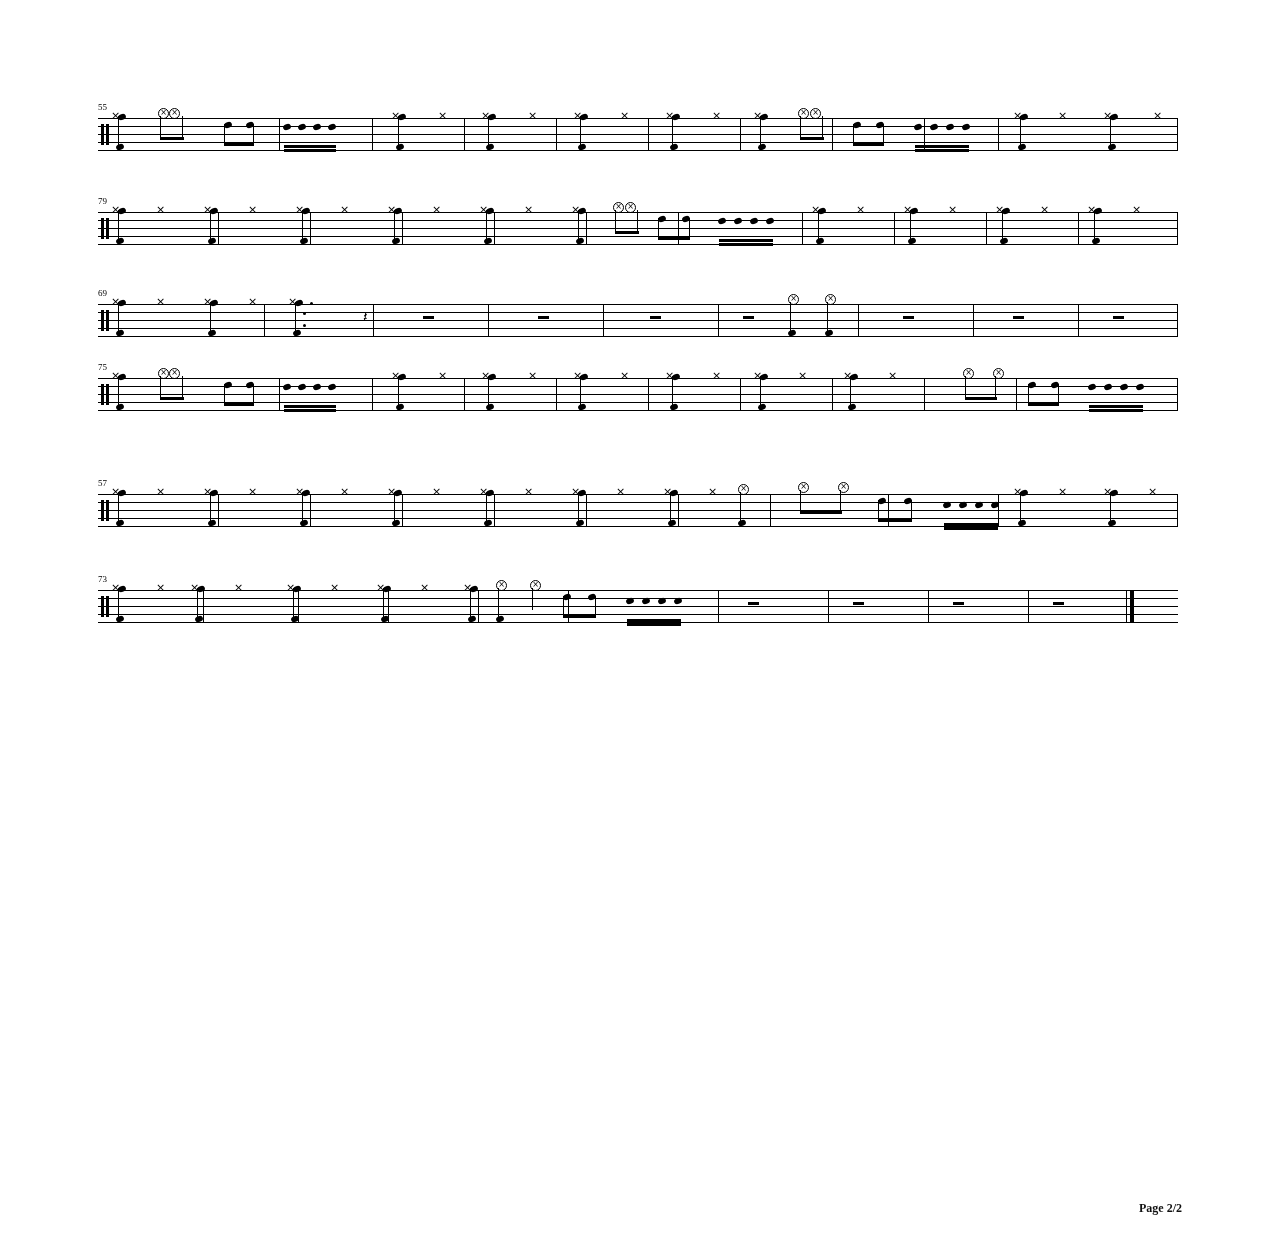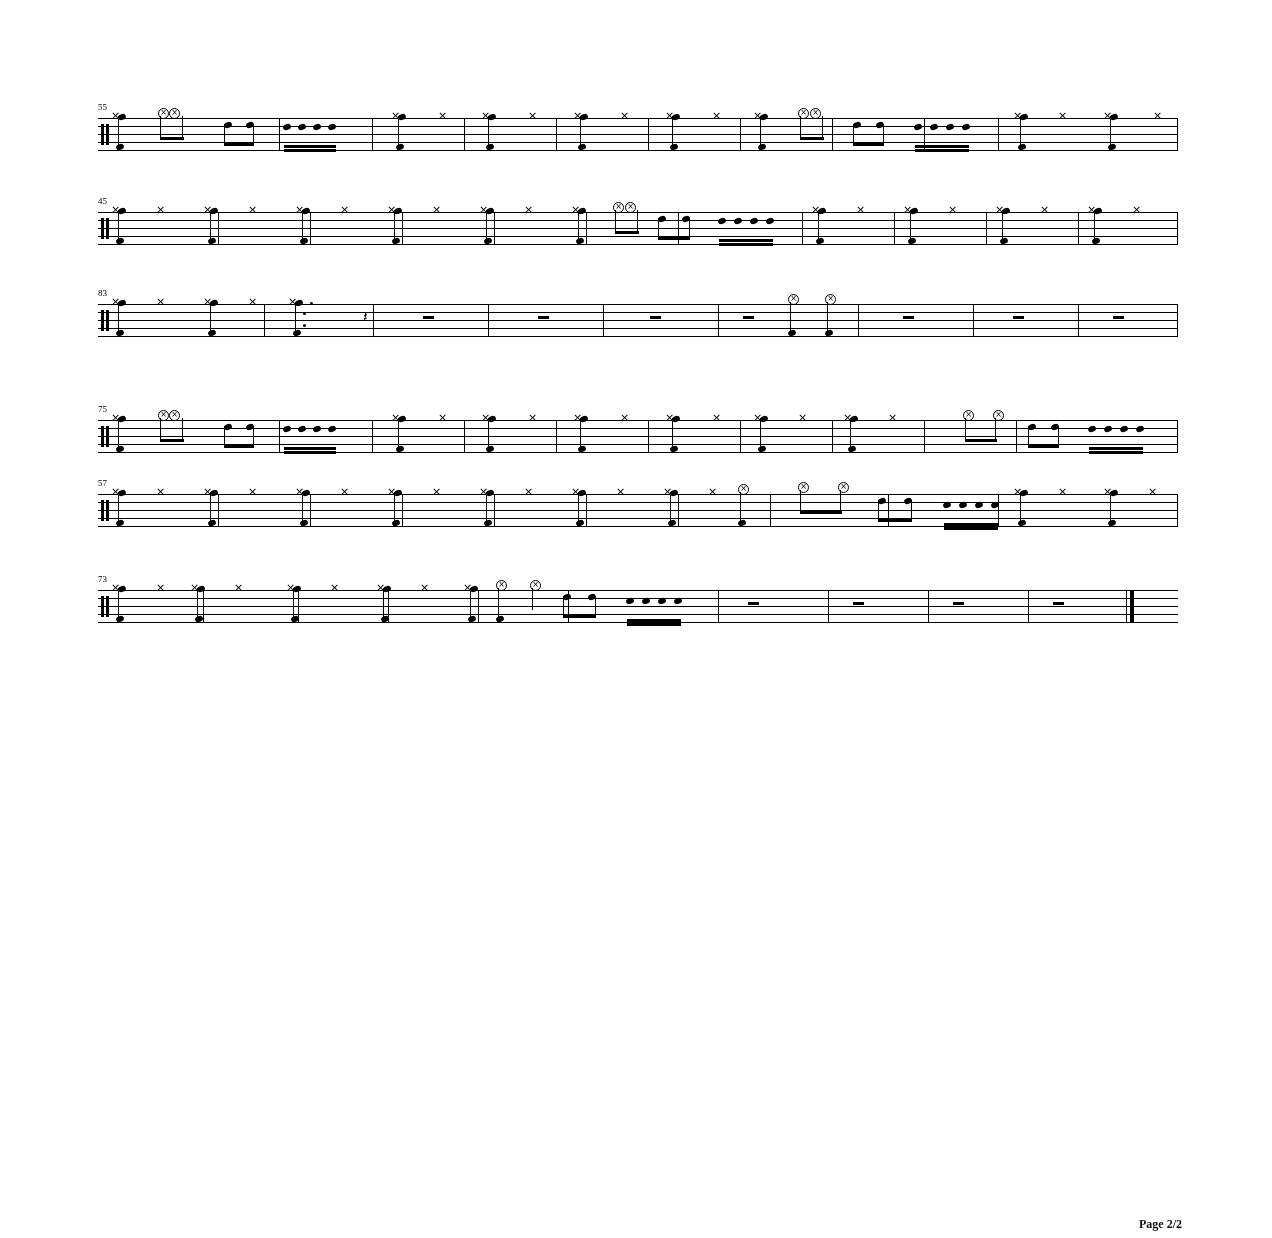--- a/index.html
+++ b/index.html
@@ -30,21 +30,21 @@
     text-align: center;
     font-size: 13px;
     letter-spacing: 0.5px;
     font-family: "Liberation Serif", serif;
     color: #111;
     white-space: nowrap;
   }
   
   .footer-text {
     position: absolute;
-    bottom: 6px;
+    bottom: 22px;
     right: 90px;
     font-size: 12px;
     font-weight: bold;
     font-family: "Liberation Serif", serif;
     color: #111;
   }
   
   .system {
     position: absolute;
     left: 98px;
@@ -284,21 +284,21 @@
       <span class="xnote" style="left:960px;top:-8px;">×</span>
       <span class="xnote" style="left:1005px;top:-8px;">×</span>
         <div class="head" style="left:1012px;top:-4px;"></div>
       <div class="stem" style="left:1012px;top:-2px;height:34px;"></div>
         <div class="head" style="left:1010px;top:26px;"></div>
       <span class="xnote" style="left:1055px;top:-8px;">×</span>
     </div>
   </div>
 
   <div class="system" style="top:212px;">
-    <div class="measure-num" style="left:0px;">45</div>
+    <div class="measure-num" style="left:0px;">79</div>
     <div class="staff">
       <div class="staff-line l0"></div>
         <div class="staff-line l1"></div>
         <div class="staff-line l2"></div>
         <div class="staff-line l3"></div>
         <div class="staff-line l4"></div>
     </div>
     <div class="drumclef" style="left:3px;">
         <i class="a"></i>
         <i class="b"></i>
@@ -385,21 +385,21 @@
       <span class="xnote" style="left:942px;top:-8px;">×</span>
       <span class="xnote" style="left:989px;top:-8px;">×</span>
         <div class="head" style="left:996px;top:-4px;"></div>
       <div class="stem" style="left:996px;top:-2px;height:34px;"></div>
         <div class="head" style="left:994px;top:26px;"></div>
       <span class="xnote" style="left:1034px;top:-8px;">×</span>
     </div>
   </div>
 
   <div class="system" style="top:304px;">
-    <div class="measure-num" style="left:0px;">83</div>
+    <div class="measure-num" style="left:0px;">69</div>
     <div class="staff">
       <div class="staff-line l0"></div>
         <div class="staff-line l1"></div>
         <div class="staff-line l2"></div>
         <div class="staff-line l3"></div>
         <div class="staff-line l4"></div>
     </div>
     <div class="drumclef" style="left:3px;">
         <i class="a"></i>
         <i class="b"></i>
@@ -449,21 +449,21 @@
         <div class="head" style="left:690px;top:26px;"></div>
       <div class="stem" style="left:729px;top:-2px;height:34px;"></div>
         <div class="head" style="left:727px;top:26px;"></div>
 
       <div class="rest-half" style="left:805px;top:12px;"></div>
       <div class="rest-half" style="left:915px;top:12px;"></div>
       <div class="rest-half" style="left:1015px;top:12px;"></div>
     </div>
   </div>
 
-  <div class="system" style="top:420px;">
+  <div class="system" style="top:378px;">
     <div class="measure-num" style="left:0px;">75</div>
     <div class="staff">
       <div class="staff-line l0"></div>
         <div class="staff-line l1"></div>
         <div class="staff-line l2"></div>
         <div class="staff-line l3"></div>
         <div class="staff-line l4"></div>
     </div>
     <div class="drumclef" style="left:3px;">
         <i class="a"></i>

